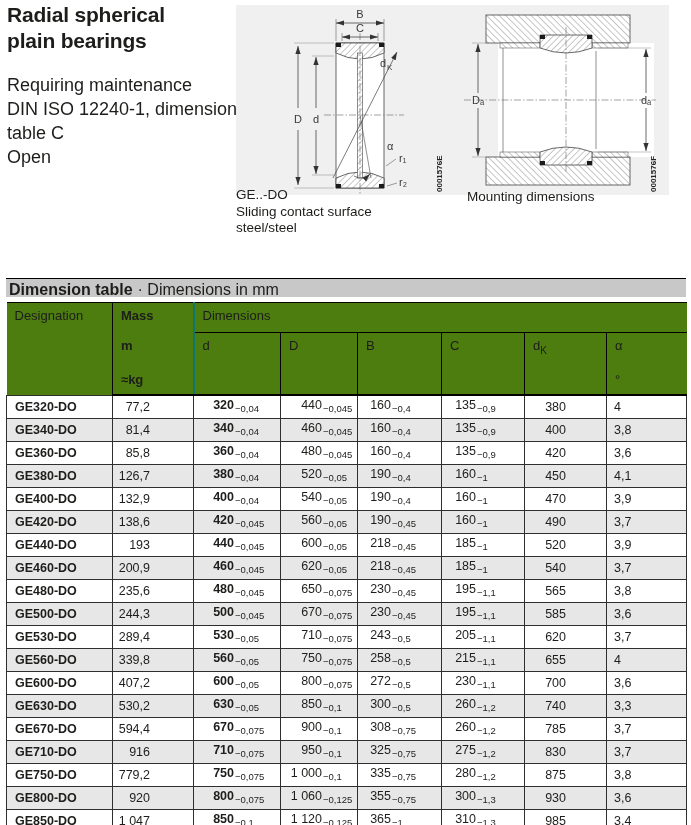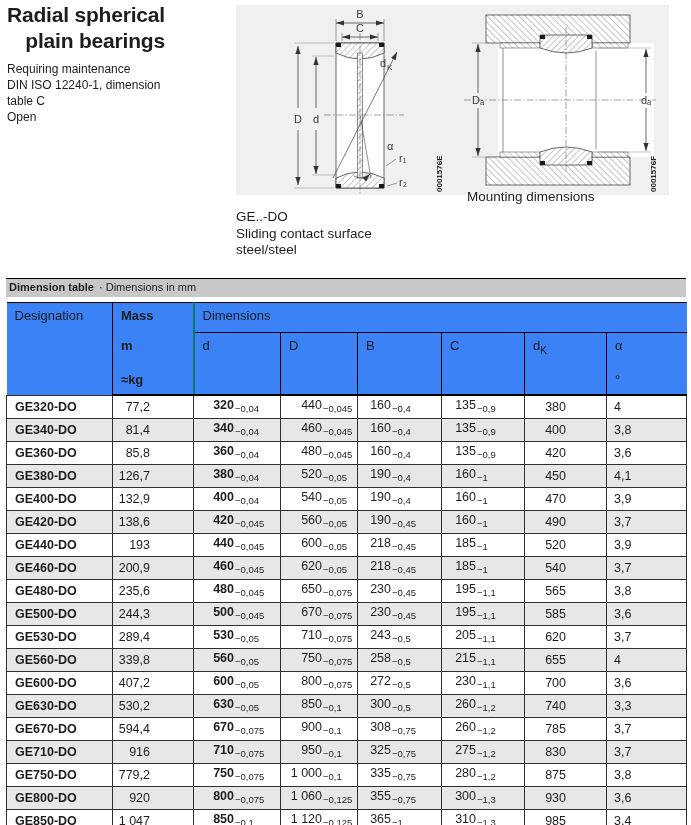--- a/index.html
+++ b/index.html
@@ -1,45 +1,45 @@
 <!DOCTYPE html>
 <html><head>
 <meta charset="utf-8">
 <style>
   html,body{margin:0;padding:0;background:#fff;}
   body{font-family:"Liberation Sans","DejaVu Sans",sans-serif;color:var(--text,#1d1d1b);}
   .page{position:relative;width:691px;height:825px;background:#fff;overflow:hidden;}
 
   
   .title-block{position:absolute;left:7px;top:2px;}
-  .h1{font-size:21px;font-weight:bold;line-height:1.22;letter-spacing:-0.2px;text-align:right;}
-  .subtitle{font-size:12px;line-height:1.33;margin-top:9px;}
+  .h1{font-size:21px;font-weight:bold;line-height:1.22;letter-spacing:-0.2px;}
+  .subtitle{font-size:18px;line-height:1.33;margin-top:21px;}
 
   
   .fig{position:absolute;top:5px;width:219px;height:190px;background:var(--fig_bg,#f0f0f0);}
   .fig1{left:236px;}
   .fig2{left:450px;}
   .fig svg{display:block;width:219px;height:190px;}
   .fig-caption{position:absolute;font-size:13.5px;line-height:1.24;}
-  .cap1{left:236px;top:209px;}
+  .cap1{left:236px;top:187px;}
   .cap2{left:467px;top:189px;}
   .dim-label{font-size:11px;fill:#3a3a3a;}
   .dim-label-sub{font-size:8px;fill:#3a3a3a;}
   .fig-code{font-size:8px;font-weight:bold;fill:#222;}
 
   
   .table-wrap{position:absolute;left:6px;top:278px;width:680px;}
   .banner{box-sizing:border-box;width:680px;height:19px;background:var(--banner_bg,#c8c8c8);
-          border-top:1px solid #000;font-size:11px;padding:2px 0 0 3px;}
+          border-top:1px solid #000;font-size:16px;padding:2px 0 0 3px;}
   .banner b{font-weight:bold;}
   .banner-sub{margin-left:5px;}
 
   table{border-collapse:collapse;table-layout:fixed;width:680px;margin-top:5px;font-size:12.5px;}
   thead th{font-weight:normal;text-align:left;vertical-align:top;font-size:13px;
-           padding:5px 0 0 8px;background:#3b82f6;}
+           padding:5px 0 0 8px;background:#4d7c0f;}
   .hr1 th{border-top:1px solid #000;height:24px;}
   .hr2 th{height:29px;}
   .hr3 th{height:22px;border-bottom:2px solid #000;}
   .h-designation{border-right:1px solid #000;}
   .h-massline{border-right:2px solid #0f766e;font-weight:bold;}
   .h-dimensions{border-bottom:1px solid #000;}
   th.subcol{border-left:1px solid #000;}
   th sub{font-size:10px;}
 
   tbody td{border:1px solid #2e2e2e;height:18px;padding:0;line-height:18px;

